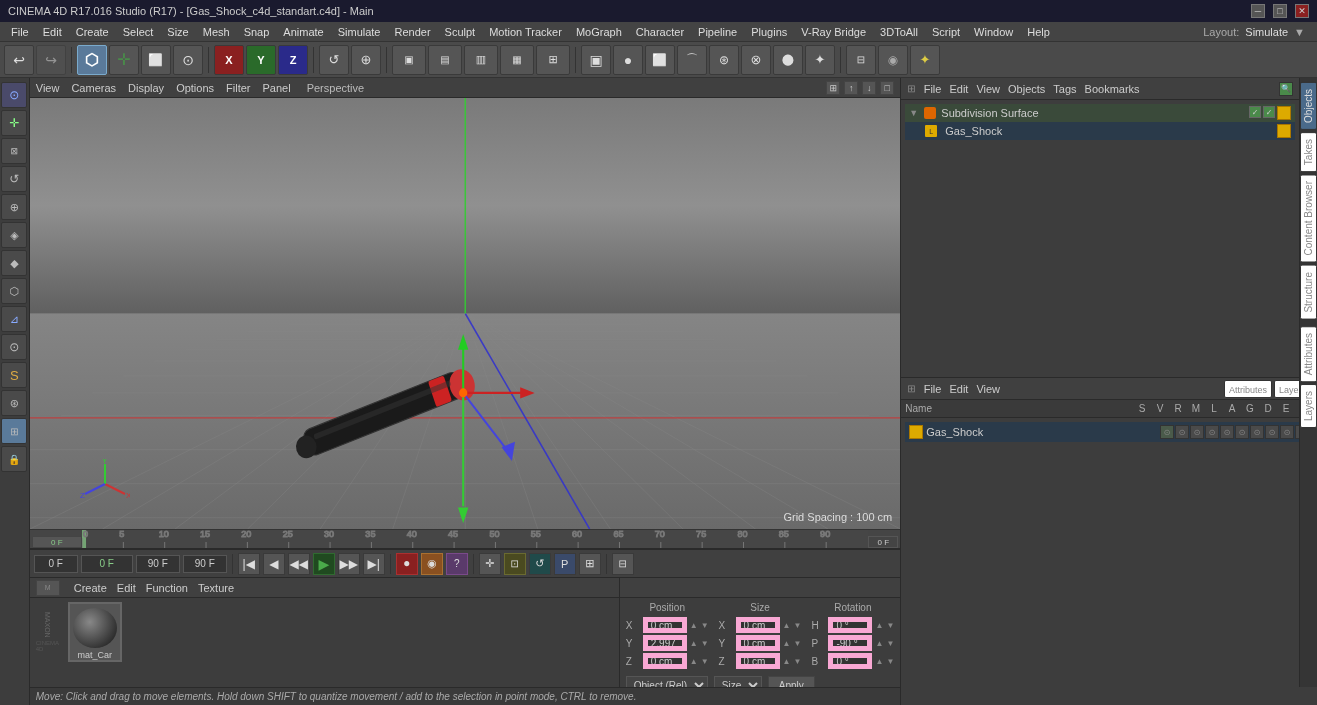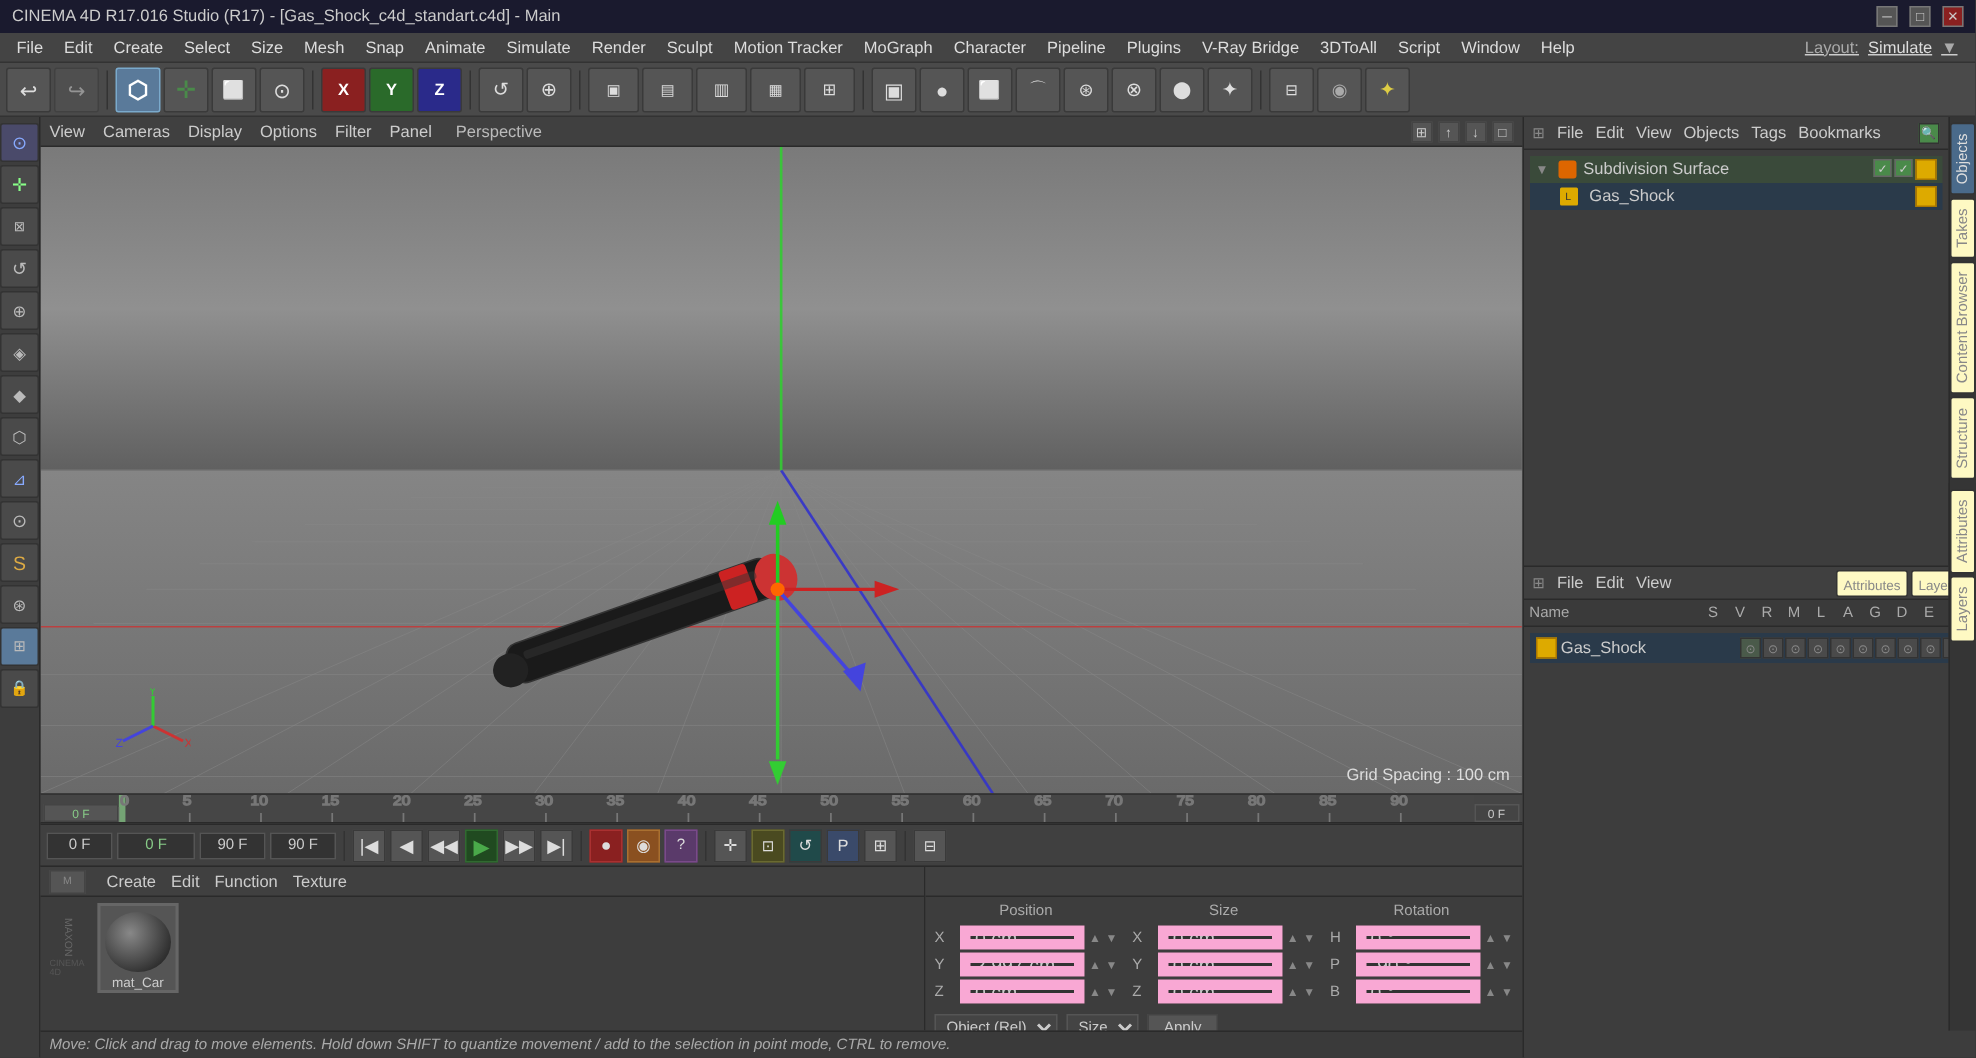--- a/index.html
+++ b/index.html
@@ -286,25 +286,25 @@
     }
     .transform-group { display: flex; flex-direction: column; gap: 2px; }
     .transform-title { font-size: 10px; color: #aaa; margin-bottom: 2px; text-align: center; }
     .transform-row {
       display: flex;
       align-items: center;
       gap: 3px;
     }
     .transform-label { font-size: 10px; color: #aaa; width: 14px; }
     .transform-input {
-      width: 83px; height: 16px;
+      width: 44px; height: 16px;
       background: #333;
-      border: 7px solid #f9a8d4;
+      border: 5px solid #f9a8d4;
       color: #ccc;
-      font-size: 13px;
+      font-size: 10px;
       padding: 0 3px;
     }
     .transform-arrow { font-size: 8px; color: #888; cursor: pointer; }
 
     #transform-footer {
       padding: 3px 6px;
       display: flex;
       align-items: center;
       gap: 6px;
     }
@@ -402,21 +402,21 @@
       gap: 2px;
       border-left: 1px solid #2a2a2a;
     }
     .rtab {
       writing-mode: vertical-rl;
       transform: rotate(180deg);
       font-size: 10px;
       color: #888;
       cursor: pointer;
       padding: 6px 2px;
-      background: #fef9c3;
+      background: #ffffff;
       border: 1px solid #333;
       border-radius: 2px;
     }
     .rtab.active { color: #ddd; background: #4a6a8a; }
 
     
     #attr-panel {
       flex: 1;
       background: #3d3d3d;
       display: flex;
@@ -490,21 +490,21 @@
   <div class="menu-item">Motion Tracker</div>
   <div class="menu-item">MoGraph</div>
   <div class="menu-item">Character</div>
   <div class="menu-item">Pipeline</div>
   <div class="menu-item">Plugins</div>
   <div class="menu-item">V-Ray Bridge</div>
   <div class="menu-item">3DToAll</div>
   <div class="menu-item">Script</div>
   <div class="menu-item">Window</div>
   <div class="menu-item">Help</div>
-  <div style="margin-left:auto; display:flex; align-items:center; gap:6px; padding-right:8px;text-decoration:underline;">
+  <div style="margin-left:auto; display:flex; align-items:center; gap:6px; padding-right:8px;">
     <span style="color:#aaa; font-size:11px;">Layout:</span>
     <span style="color:#ddd; font-size:11px;">Simulate</span>
     <span style="cursor:pointer; color:#aaa;">▼</span>
   </div>
 </div>
 
 <div id="main-toolbar">
   <div class="toolbar-btn" style="font-size:14px;">↩</div>
   <div class="toolbar-btn" style="font-size:14px; opacity:0.5;">↪</div>
   <div class="toolbar-separator"></div>

